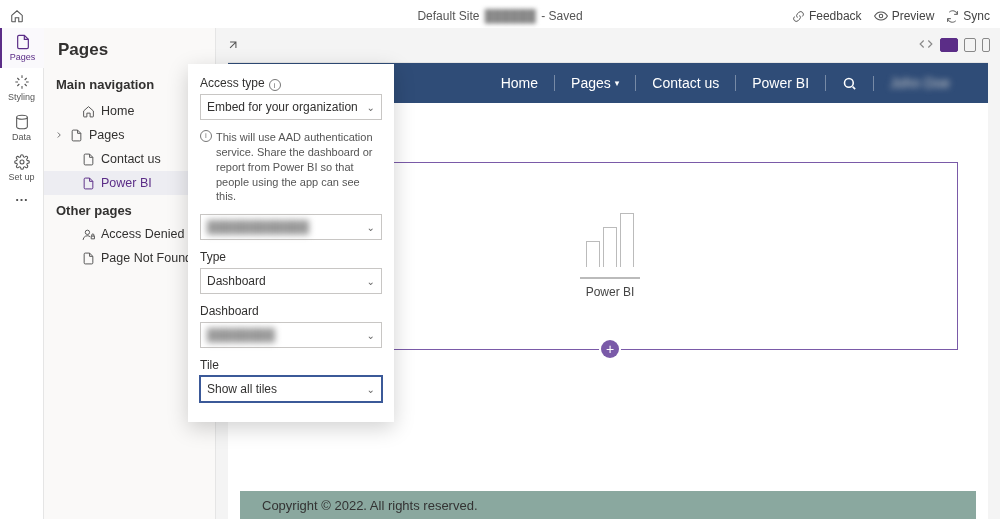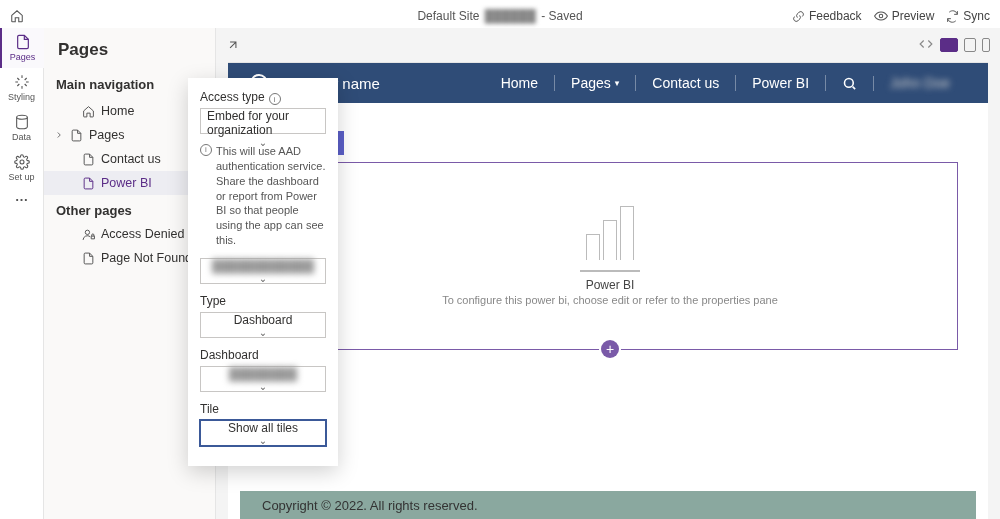--- a/index.html
+++ b/index.html
@@ -66,24 +66,24 @@
 .pbi-icon span:nth-child(3){height:54px;}
 .pbi-base{ width:60px; height:1.5px; background:#bbb;}
 .pbi-title{ font-size:12px; color:#444; margin-top:6px;}
 .pbi-sub{ font-size:11px; color:#888; margin-top:2px;}
 .add-fab{ position:absolute; width:18px; height:18px; border-radius:50%; background:#7a5aa8; color:#fff; display:flex; align-items:center; justify-content:center; font-size:14px; bottom:-9px; left:50%; transform:translateX(-50%); box-shadow:0 0 0 2px #fff; cursor:pointer;}
 
 
 .site-footer { position:absolute; bottom:0; left:12px; right:12px; height:28px; background:#8aa89f; color:#333; font-size:13px; display:flex; align-items:center; padding:0 22px;}
 
 
-.popover { position:absolute; top:78px; left:188px; width:150px; background:#fff; box-shadow:0 6px 20px rgba(0,0,0,.18); padding:12px 12px 20px 12px; z-index:50;}
+.popover { position:absolute; top:64px; left:188px; width:206px; background:#fff; box-shadow:0 6px 20px rgba(0,0,0,.18); padding:12px 12px 20px 12px; z-index:50;}
 .popover label{ font-size:12px; color:#323130; display:block; margin-bottom:4px;}
 .popover .field-row{ margin-bottom:10px;}
-.popover select, .popover .select-box { width:100%; height:26px; border:1px solid #c8c6c4; background:#fff; font-size:12px; padding:0 6px; color:#323130; display:flex; align-items:center; justify-content:space-between;flex-direction:column;}
+.popover select, .popover .select-box { width:100%; height:26px; border:1px solid #c8c6c4; background:#fff; font-size:12px; padding:0 6px; color:#323130; display:flex; align-items:center; justify-content:space-between;}
 .popover .select-box.blur span:first-child{ filter:blur(3px); color:#999;}
 .popover .select-box.focus { border:1.5px solid #3b5998; box-shadow:0 0 0 1px #3b5998;}
 .popover .help{ font-size:11px; color:#555; line-height:1.35; margin:6px 0 10px 0; display:flex; gap:4px;}
 .info-circle{ width:12px; height:12px; border:1px solid #777; border-radius:50%; font-size:8px; display:inline-flex; align-items:center; justify-content:center; color:#777; flex-shrink:0;}
 .label-row{ display:flex; align-items:center; gap:4px;}
 .chev{ font-size:10px; color:#666;}
 
 </style>
 </head>
 <body>
@@ -276,21 +276,20 @@
     </div>
 
     <div class="component-box">
       <div class="pbi-icon">
         <span></span>
           <span></span>
           <span></span>
       </div>
       <div class="pbi-base"></div>
       <div class="pbi-title">Power BI</div>
-      <div class="pbi-sub">To configure this power bi, choose edit or refer to the properties pane</div>
       <div class="add-fab">+</div>
     </div>
 
     <div class="site-footer">
       <span>Copyright © 2022. All rights reserved.</span>
     </div>
   </div>
 </div>
 
 <div class="popover">

